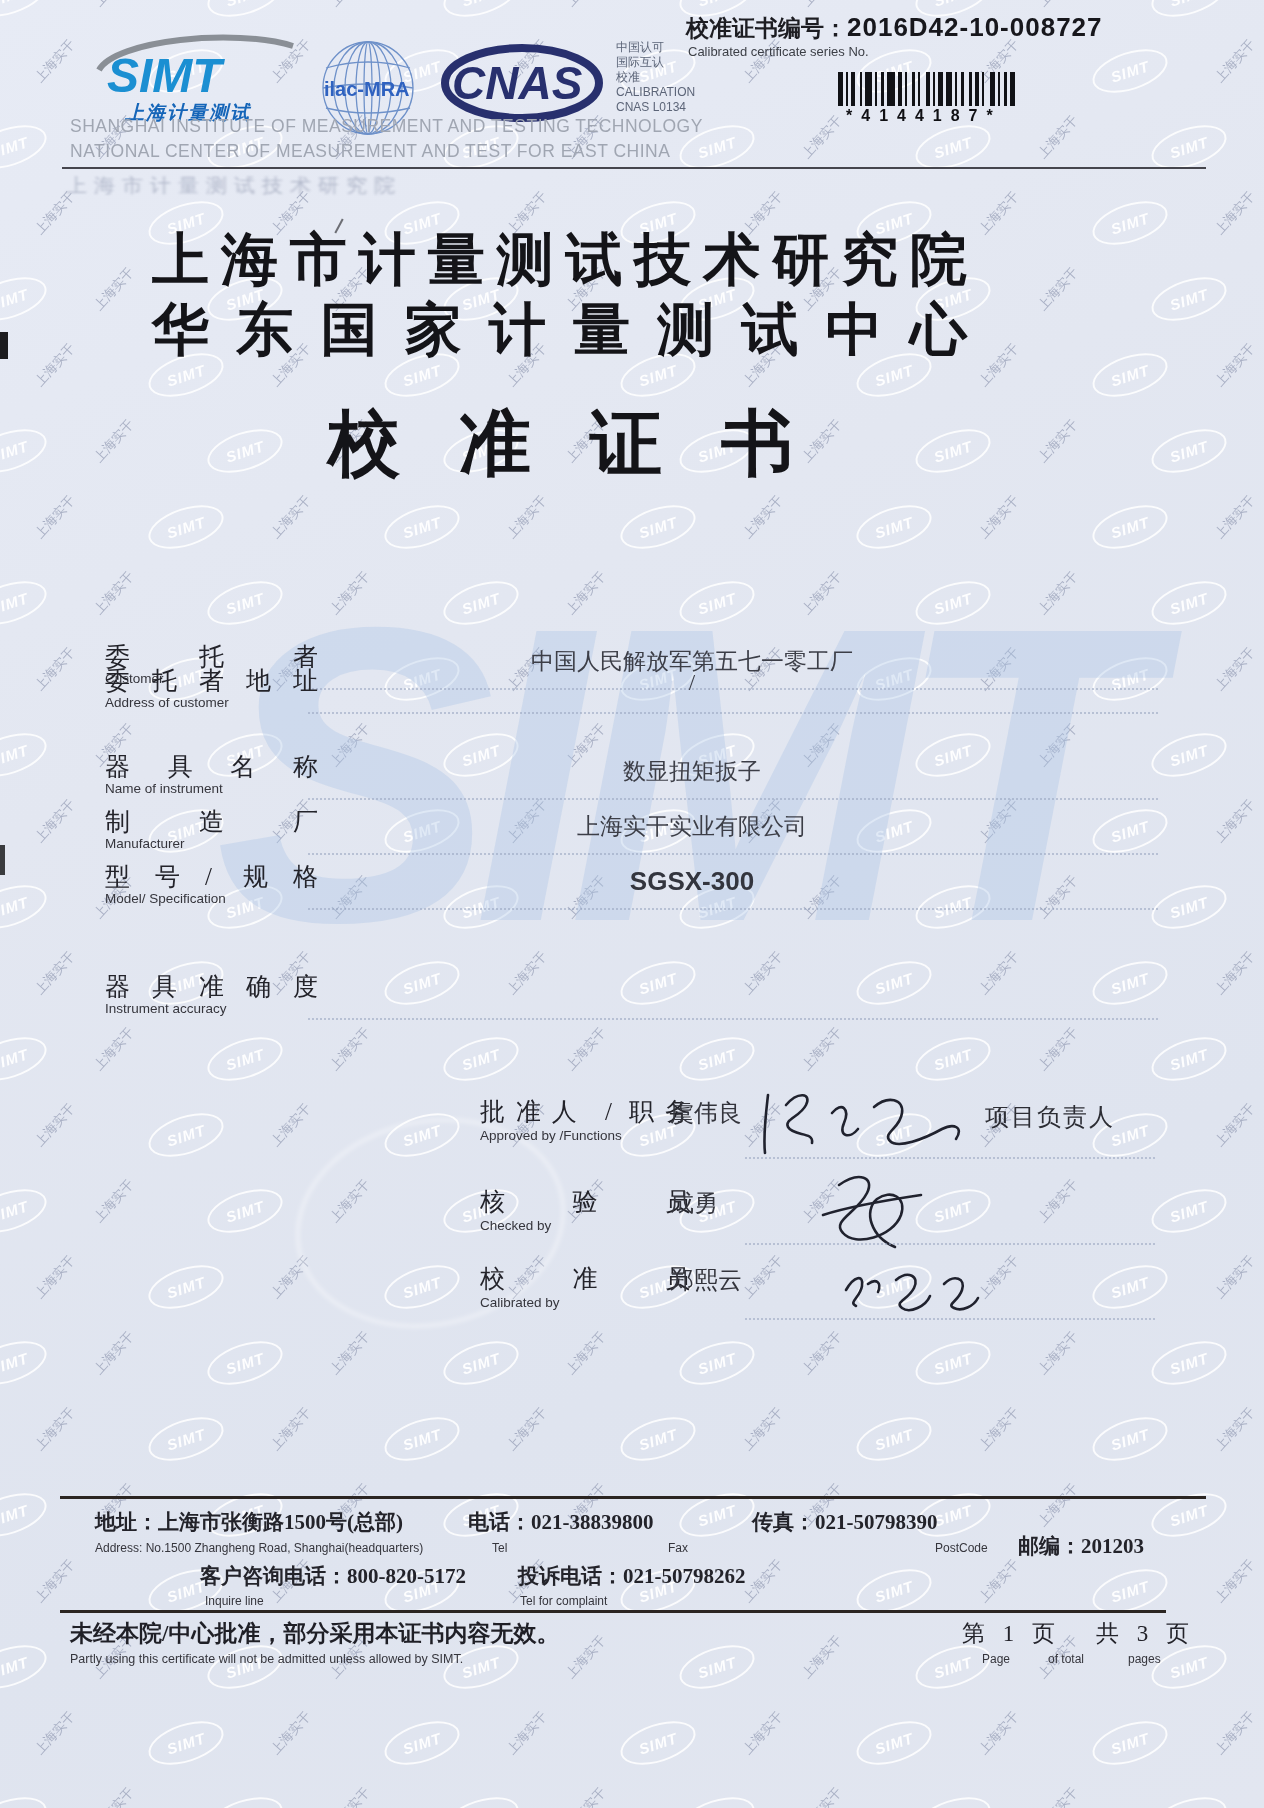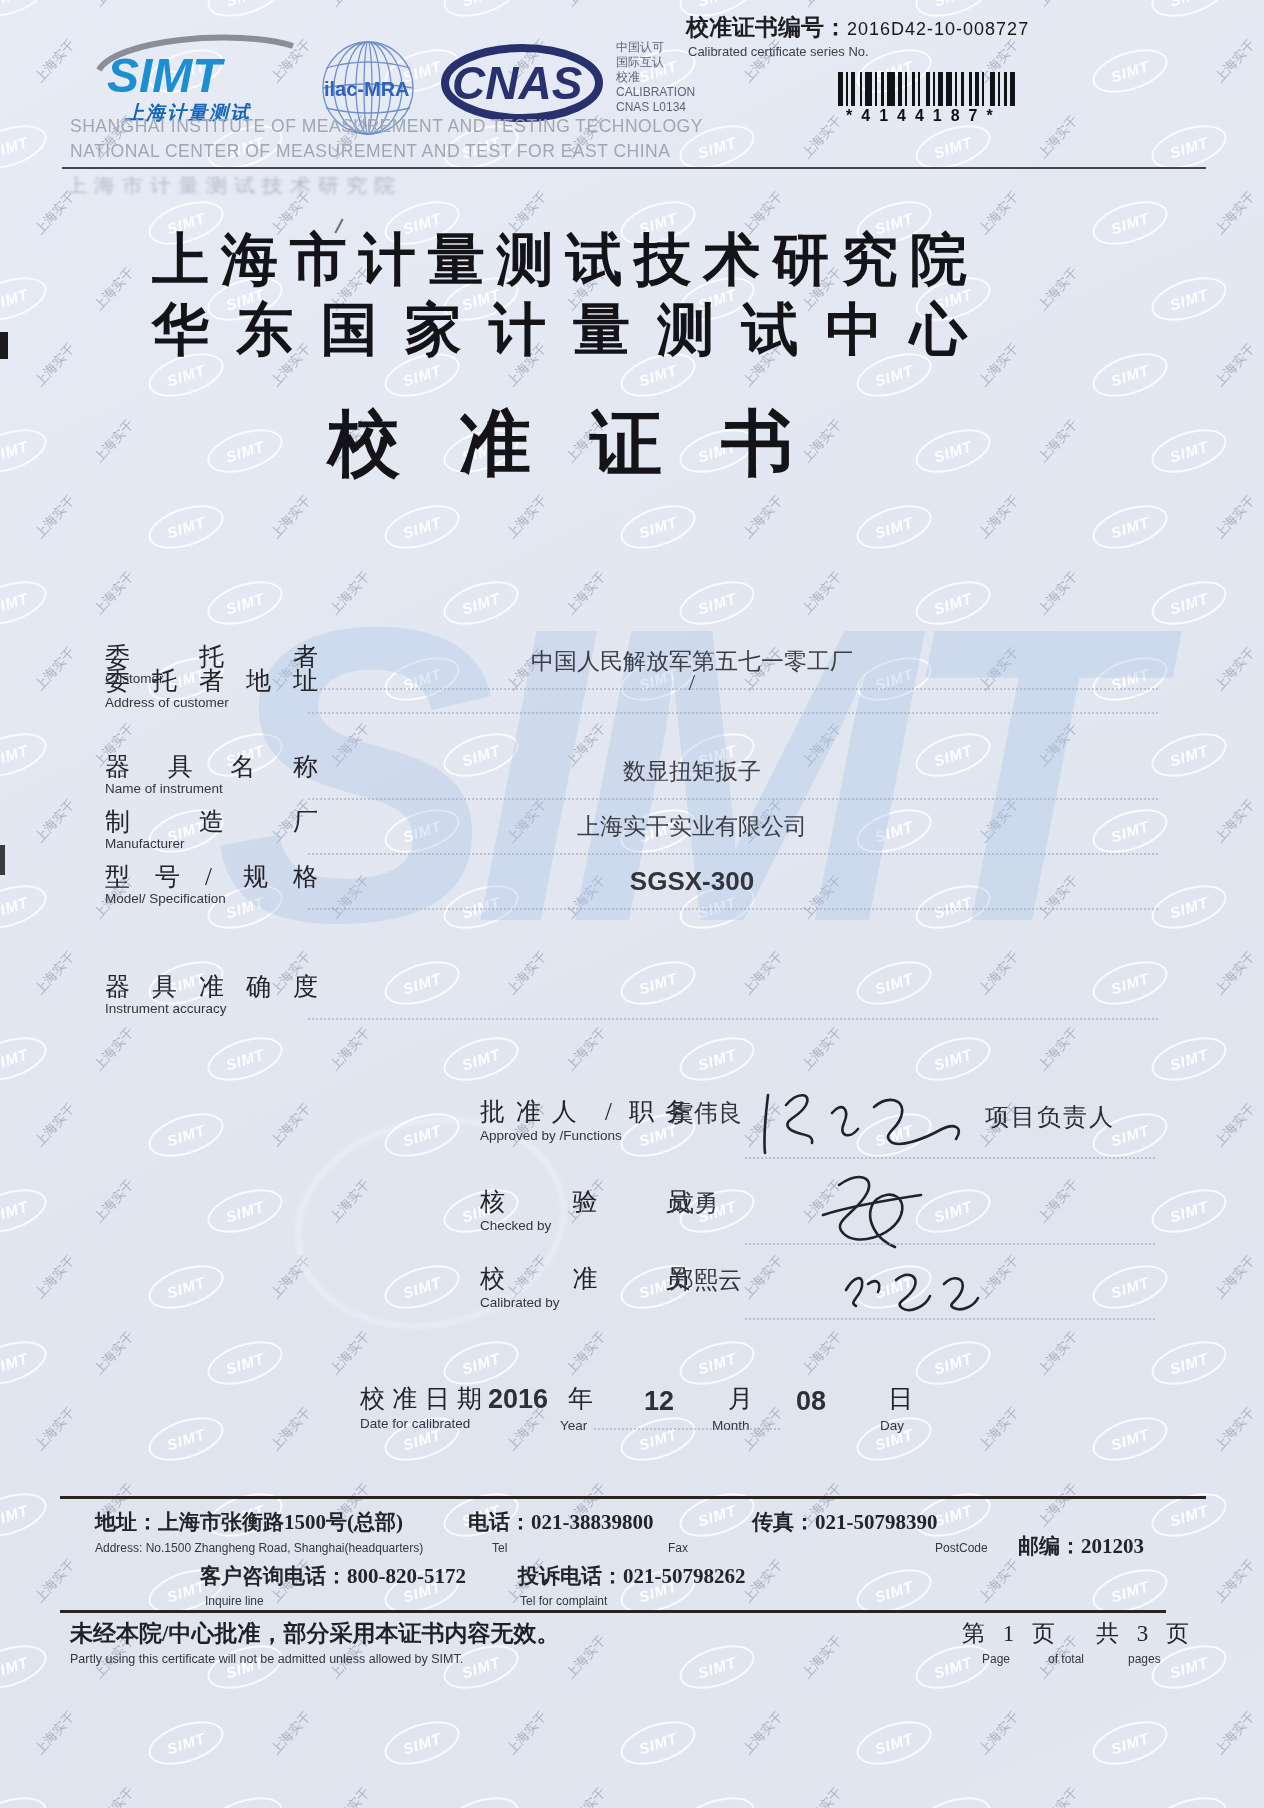--- a/index.html
+++ b/index.html
@@ -44,21 +44,21 @@
   .wm-seal{
     position:absolute;left:295px;top:1120px;width:265px;height:200px;
     border:3px solid rgba(255,255,255,.5);border-radius:50%;
     transform:rotate(-12deg);
     filter:blur(2px);
     z-index:0;
   }
   .content{position:absolute;inset:0;z-index:1;}
   
   .cert-label{font-size:23px;font-weight:600;color:#1d1d22;}
-  .cert-no{font-size:18px;font-weight:400;color:#17171c;letter-spacing:1px;text-align:center;}
+  .cert-no{font-size:26px;font-weight:700;color:#17171c;letter-spacing:1px;text-align:center;}
   .cert-sub{font-size:13px;color:#3c3f46;}
   #barcode{display:flex;align-items:stretch;height:34px;}
   #barcode div{height:100%;}
   .barcode-digits{font-size:16px;color:#101014;letter-spacing:9px;font-weight:600;}
   .simt-cn{font-size:19px;font-weight:700;color:#1565b8;letter-spacing:2px;font-family:"Liberation Serif",serif;font-style:italic;}
   .accred{font-size:12px;line-height:15px;color:#5c6578;}
   .org-en{font-size:17.5px;color:#a0a6b2;letter-spacing:.5px;white-space:nowrap;}
   .hr-top{height:2px;background:#45454d;}
   .ghost{
     font-size:21px;color:rgba(100,110,140,.40);
@@ -579,34 +579,20 @@
       <div class="s-en">Calibrated by</div>
       <div class="s-name">郑熙云</div>
       <svg class="sig-svg abs" style="left:834px;top:-4px;" width="150" height="58" viewBox="0 0 150 58">
         <path d="M12,32 C20,18 30,16 28,28 C26,40 14,44 22,48 M34,26 C42,20 48,24 44,34"></path>
         <path d="M62,22 C74,12 86,18 80,30 C74,42 60,44 68,50 C76,56 92,48 96,38"></path>
         <path d="M110,26 C120,16 132,20 128,32 C124,44 112,46 120,50 C128,54 140,48 144,40"></path>
       </svg>
       <div class="s-dots dots" style="top:56px;"></div>
     </div>
 
-    <div class="abs" style="left:0;top:1382px;width:100%;height:60px;">
-      <div class="abs d-cn" style="left:360px;top:0;width:122px;text-align:justify;text-align-last:justify;">校准日期</div>
-      <div class="abs d-en" style="left:360px;top:34px;">Date for calibrated</div>
-      <div class="abs d-num" style="left:488px;top:2px;">2016</div>
-      <div class="abs d-cn" style="left:568px;top:0;">年</div>
-      <div class="abs d-en" style="left:560px;top:36px;">Year</div>
-      <div class="abs d-num" style="left:644px;top:4px;">12</div>
-      <div class="abs d-cn" style="left:728px;top:0;">月</div>
-      <div class="abs d-en" style="left:712px;top:36px;">Month</div>
-      <div class="abs d-num" style="left:796px;top:4px;">08</div>
-      <div class="abs d-cn" style="left:888px;top:0;">日</div>
-      <div class="abs d-en" style="left:880px;top:36px;">Day</div>
-      <div class="abs dots" style="left:594px;top:46px;width:186px;"></div>
-    </div>
 
     <div class="abs thick" style="left:60px;top:1496px;width:1146px;"></div>
 
     <div class="abs c-cn" style="left:95px;top:1508px;">地址：上海市张衡路1500号(总部)</div>
     <div class="abs c-en" style="left:95px;top:1541px;">Address: No.1500  Zhangheng Road, Shanghai(headquarters)</div>
     <div class="abs c-cn" style="left:468px;top:1508px;">电话：021-38839800</div>
     <div class="abs c-en" style="left:492px;top:1541px;">Tel</div>
     <div class="abs c-cn" style="left:752px;top:1508px;">传真：021-50798390</div>
     <div class="abs c-en" style="left:668px;top:1541px;">Fax</div>
     <div class="abs c-cn" style="left:1018px;top:1508px;margin-top:24px;">邮编：201203</div>

